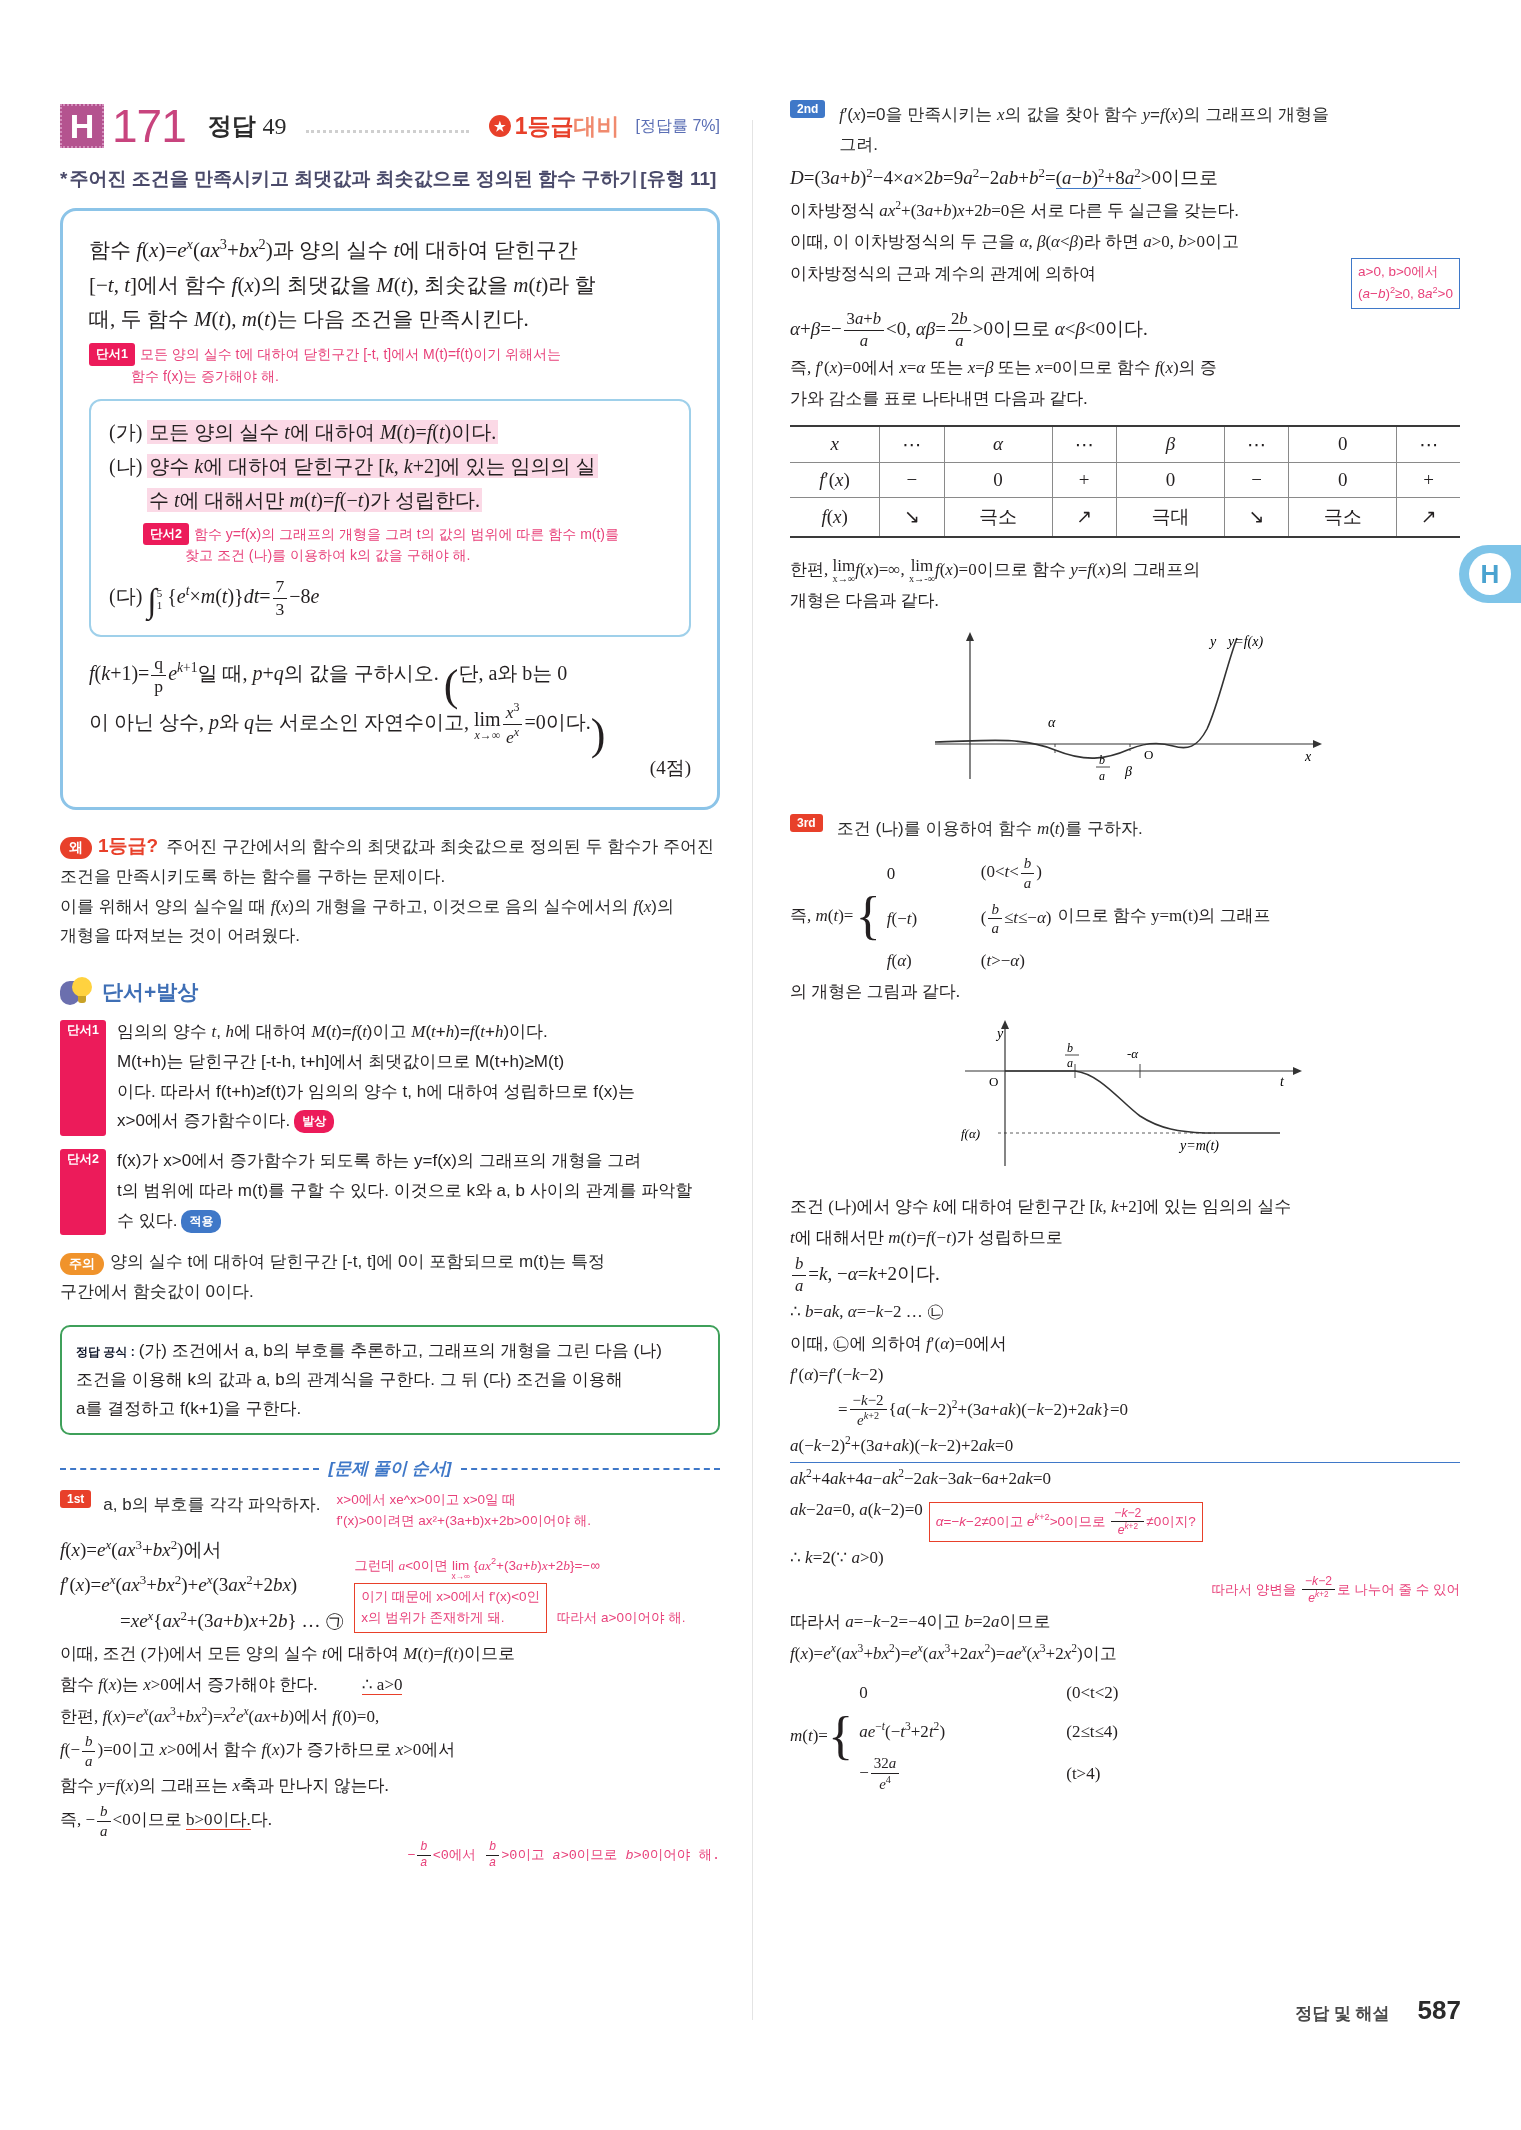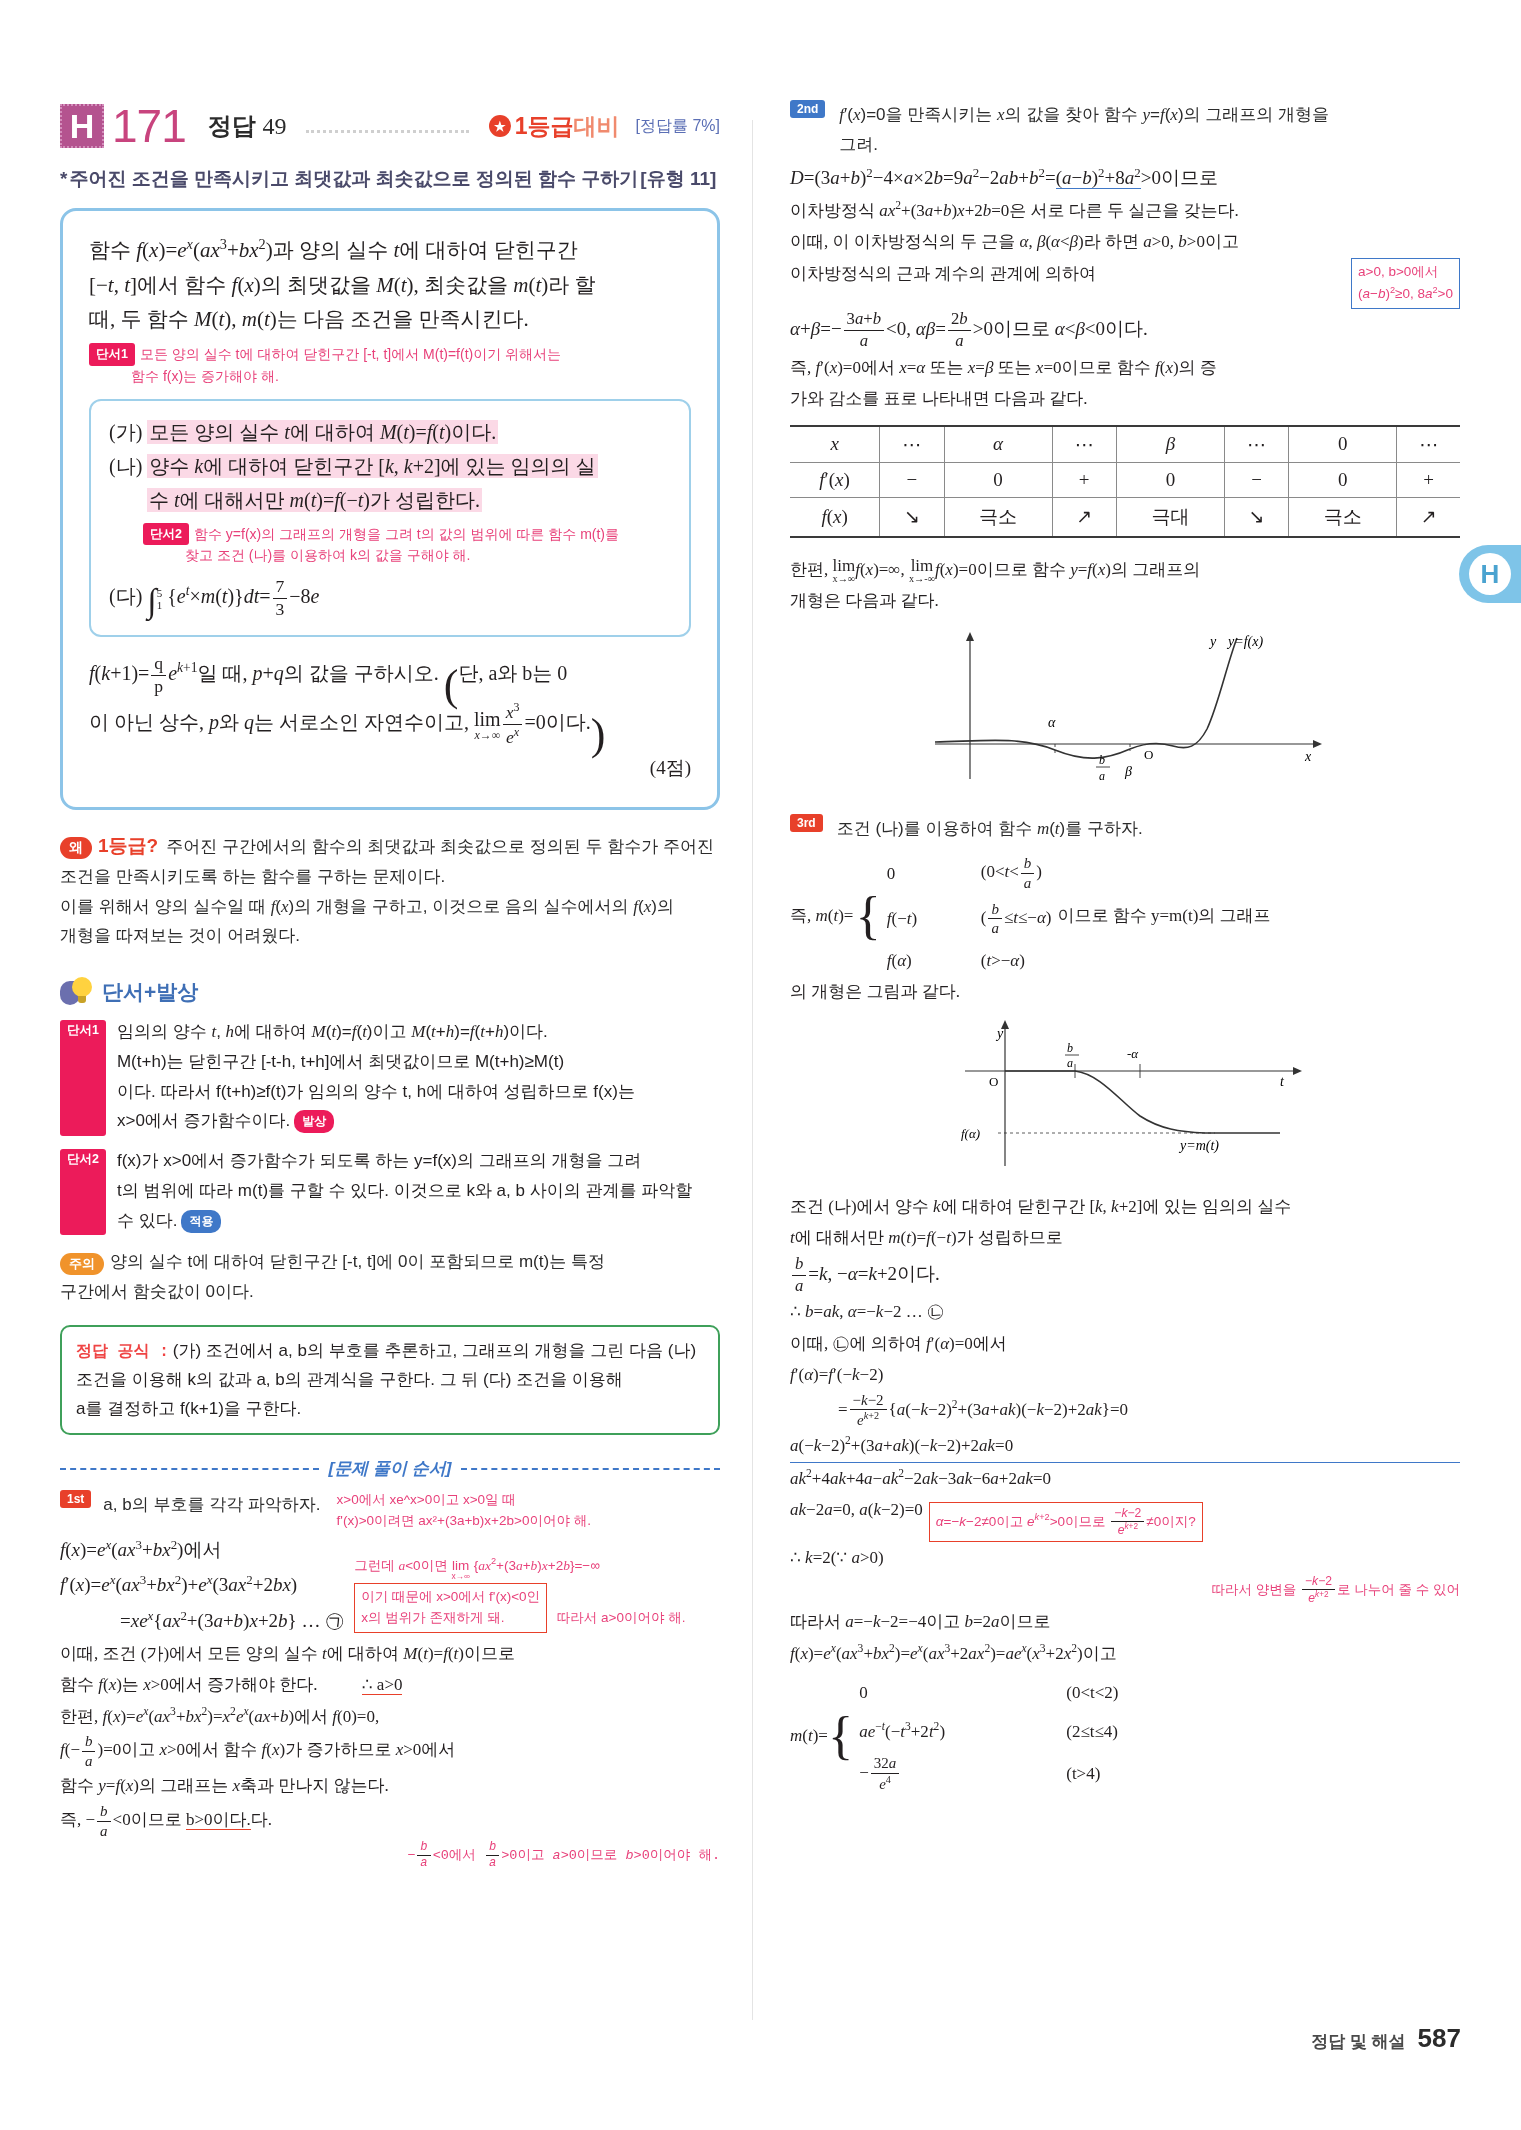--- a/index.html
+++ b/index.html
@@ -102,21 +102,21 @@
   }
   .chip.blue { background:#3f78c8; }
   .warn-badge {
     display:inline-block; background:#f0932b; color:#fff; border-radius:11px;
     font-family:"Liberation Sans", sans-serif; font-size:13px; font-weight:bold;
     padding:2px 9px; margin-right:6px; vertical-align:middle;
   }
 
   
   .fbox { border:2px solid #3fa05a; border-radius:10px; padding:10px 14px; margin-top:18px; }
-  .fbox .lbl { font-family:Liberation Mono, monospace; font-weight:bold; color:#ef4444; font-size:16px; margin-right:4px; }
+  .fbox .lbl { font-family:Liberation Sans, sans-serif; font-weight:bold; color:#0f172a; font-size:12px; margin-right:4px; }
   .fbox .bd { font-family:"Liberation Sans", sans-serif; font-size:17px; line-height:1.7; }
 
   
   .order-head { display:flex; align-items:center; gap:10px; margin:22px 0 10px 0;font-style:italic; }
   .order-head .dash { flex:1; border-top:2px dashed #3f78c8; }
   .order-head .t { font-family:"Liberation Sans", sans-serif; font-size:17px; font-weight:bold; color:#3f78c8; white-space:nowrap; }
 
   .step {
     display:inline-block; background:#e8402a; color:#fff;
     font-family:"Liberation Sans", sans-serif; font-size:12px; font-weight:bold;
@@ -147,21 +147,21 @@
     position:absolute; right:0; top:545px; width:62px; height:58px;
     background:#7ec4e8; border-radius:29px 0 0 29px; display:flex; align-items:center; justify-content:center;
   }
   .htab .circ {
     width:42px; height:42px; border-radius:50%; background:#fff; color:#4aa3d0;
     font-family:"Liberation Sans", sans-serif; font-weight:bold; font-size:26px;
     display:flex; align-items:center; justify-content:center;
   }
 
   
-  .footer { position:absolute; right:60px; bottom:76px; display:flex; align-items:baseline; gap:12px; }
+  .footer { position:absolute; right:60px; bottom:104px; display:flex; align-items:baseline; gap:28px; }
   .footer .lab { font-family:"Liberation Sans", sans-serif; font-size:17px; font-weight:bold; color:#4a4a4a; }
   .footer .pg { font-family:"Liberation Sans", sans-serif; font-size:26px; font-weight:bold; color:#2b2b2b; }
 
   
   .frac { display:inline-flex; flex-direction:column; vertical-align:middle; text-align:center; margin:0 2px; font-size:0.88em;justify-content:flex-end; }
   .frac .num { border-bottom:1px solid #231f20; padding:0 3px; line-height:1.25; }
   .frac .den { padding:0 3px; line-height:1.25; }
   sup { font-size:0.68em; }
   .it { font-style:italic; }
   .cases { display:inline-flex; align-items:center; vertical-align:middle; }

